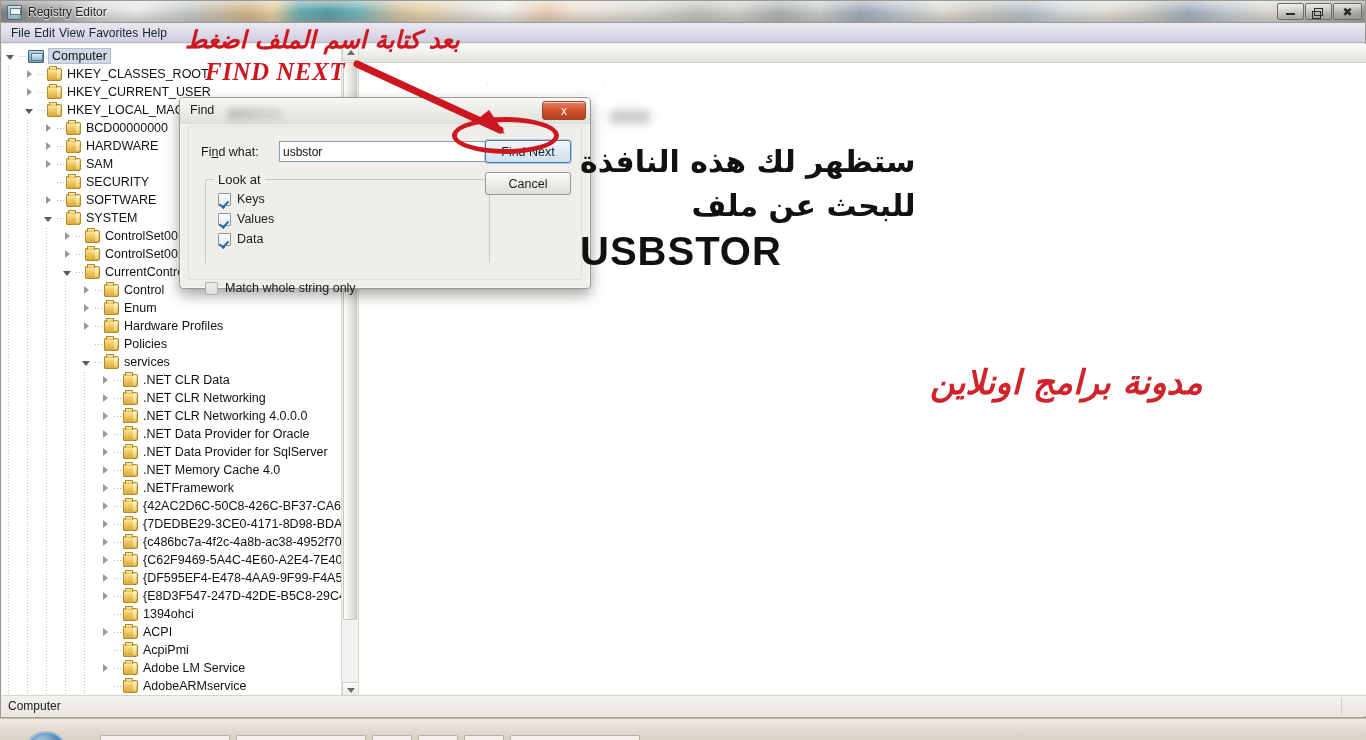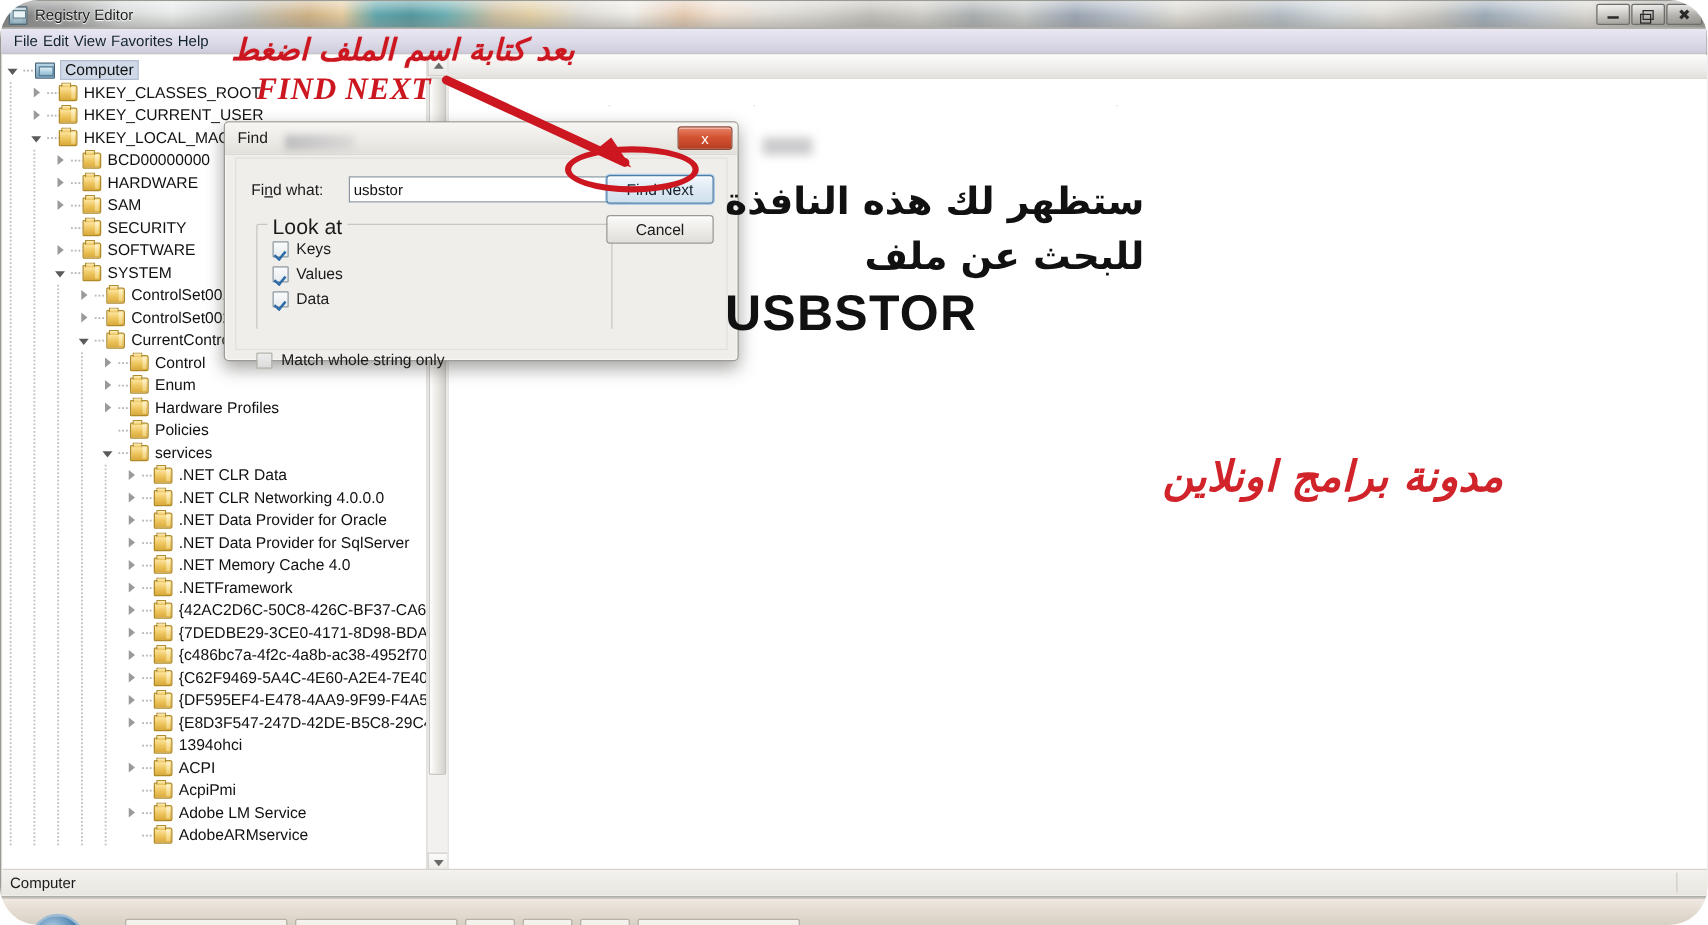--- a/index.html
+++ b/index.html
@@ -9,21 +9,20 @@
     overflow: hidden;
     font-family: "Liberation Sans", sans-serif;
     background: #fff;
   }
 
   #screen {
     position: relative;
     width: 1366px; height: 740px;
     overflow: hidden;
     background: #f2f0ec;
-    border-radius: 31px;
   }
 
   
   #regedit-window {
     position: absolute;
     left: 0; top: 0;
     width: 1366px; height: 718px;
     background: #f0eeea;
     border: 1px solid #9a9a94;
   }
@@ -383,21 +382,21 @@
   #lookat-group {
     position: absolute; left: 16px; top: 52px;
     width: 285px; height: 88px;
     border: 1px solid #c8c6c0;
     border-radius: 2px;
   }
   #lookat-legend {
     position: absolute; left: 8px; top: -8px;
     background: #f0eeea;
     padding: 0 4px;
-    font-size: 17px; color: #1b1b1b;
+    font-size: 13px; color: #1b1b1b;
   }
   .cb-row {
     position: absolute; left: 12px;
     display: flex; align-items: center; gap: 6px;
     font-size: 12.5px; color: #1b1b1b;
   }
   .cb-row.r1 { top: 12px; }
   .cb-row.r2 { top: 32px; }
   .cb-row.r3 { top: 52px; }
   .checkbox {
@@ -819,20 +818,35 @@
                   <span class="guide"></span>
                   <span class="guide"></span>
                   <span class="guide"></span>
                   <span class="guide"></span>
                 </span>
                 <span class="twisty">
                   <i class="tri-closed"></i>
                 </span>
                 <span class="dots"></span>
                 <span class="folder"></span>
+                <span class="node-label">.NET CLR Networking</span>
+              </div>
+              <div class="node">
+                <span class="indent">
+                  <span class="guide"></span>
+                  <span class="guide"></span>
+                  <span class="guide"></span>
+                  <span class="guide"></span>
+                  <span class="guide"></span>
+                </span>
+                <span class="twisty">
+                  <i class="tri-closed"></i>
+                </span>
+                <span class="dots"></span>
+                <span class="folder"></span>
                 <span class="node-label">.NET CLR Networking 4.0.0.0</span>
               </div>
               <div class="node">
                 <span class="indent">
                   <span class="guide"></span>
                   <span class="guide"></span>
                   <span class="guide"></span>
                   <span class="guide"></span>
                   <span class="guide"></span>
                 </span>

